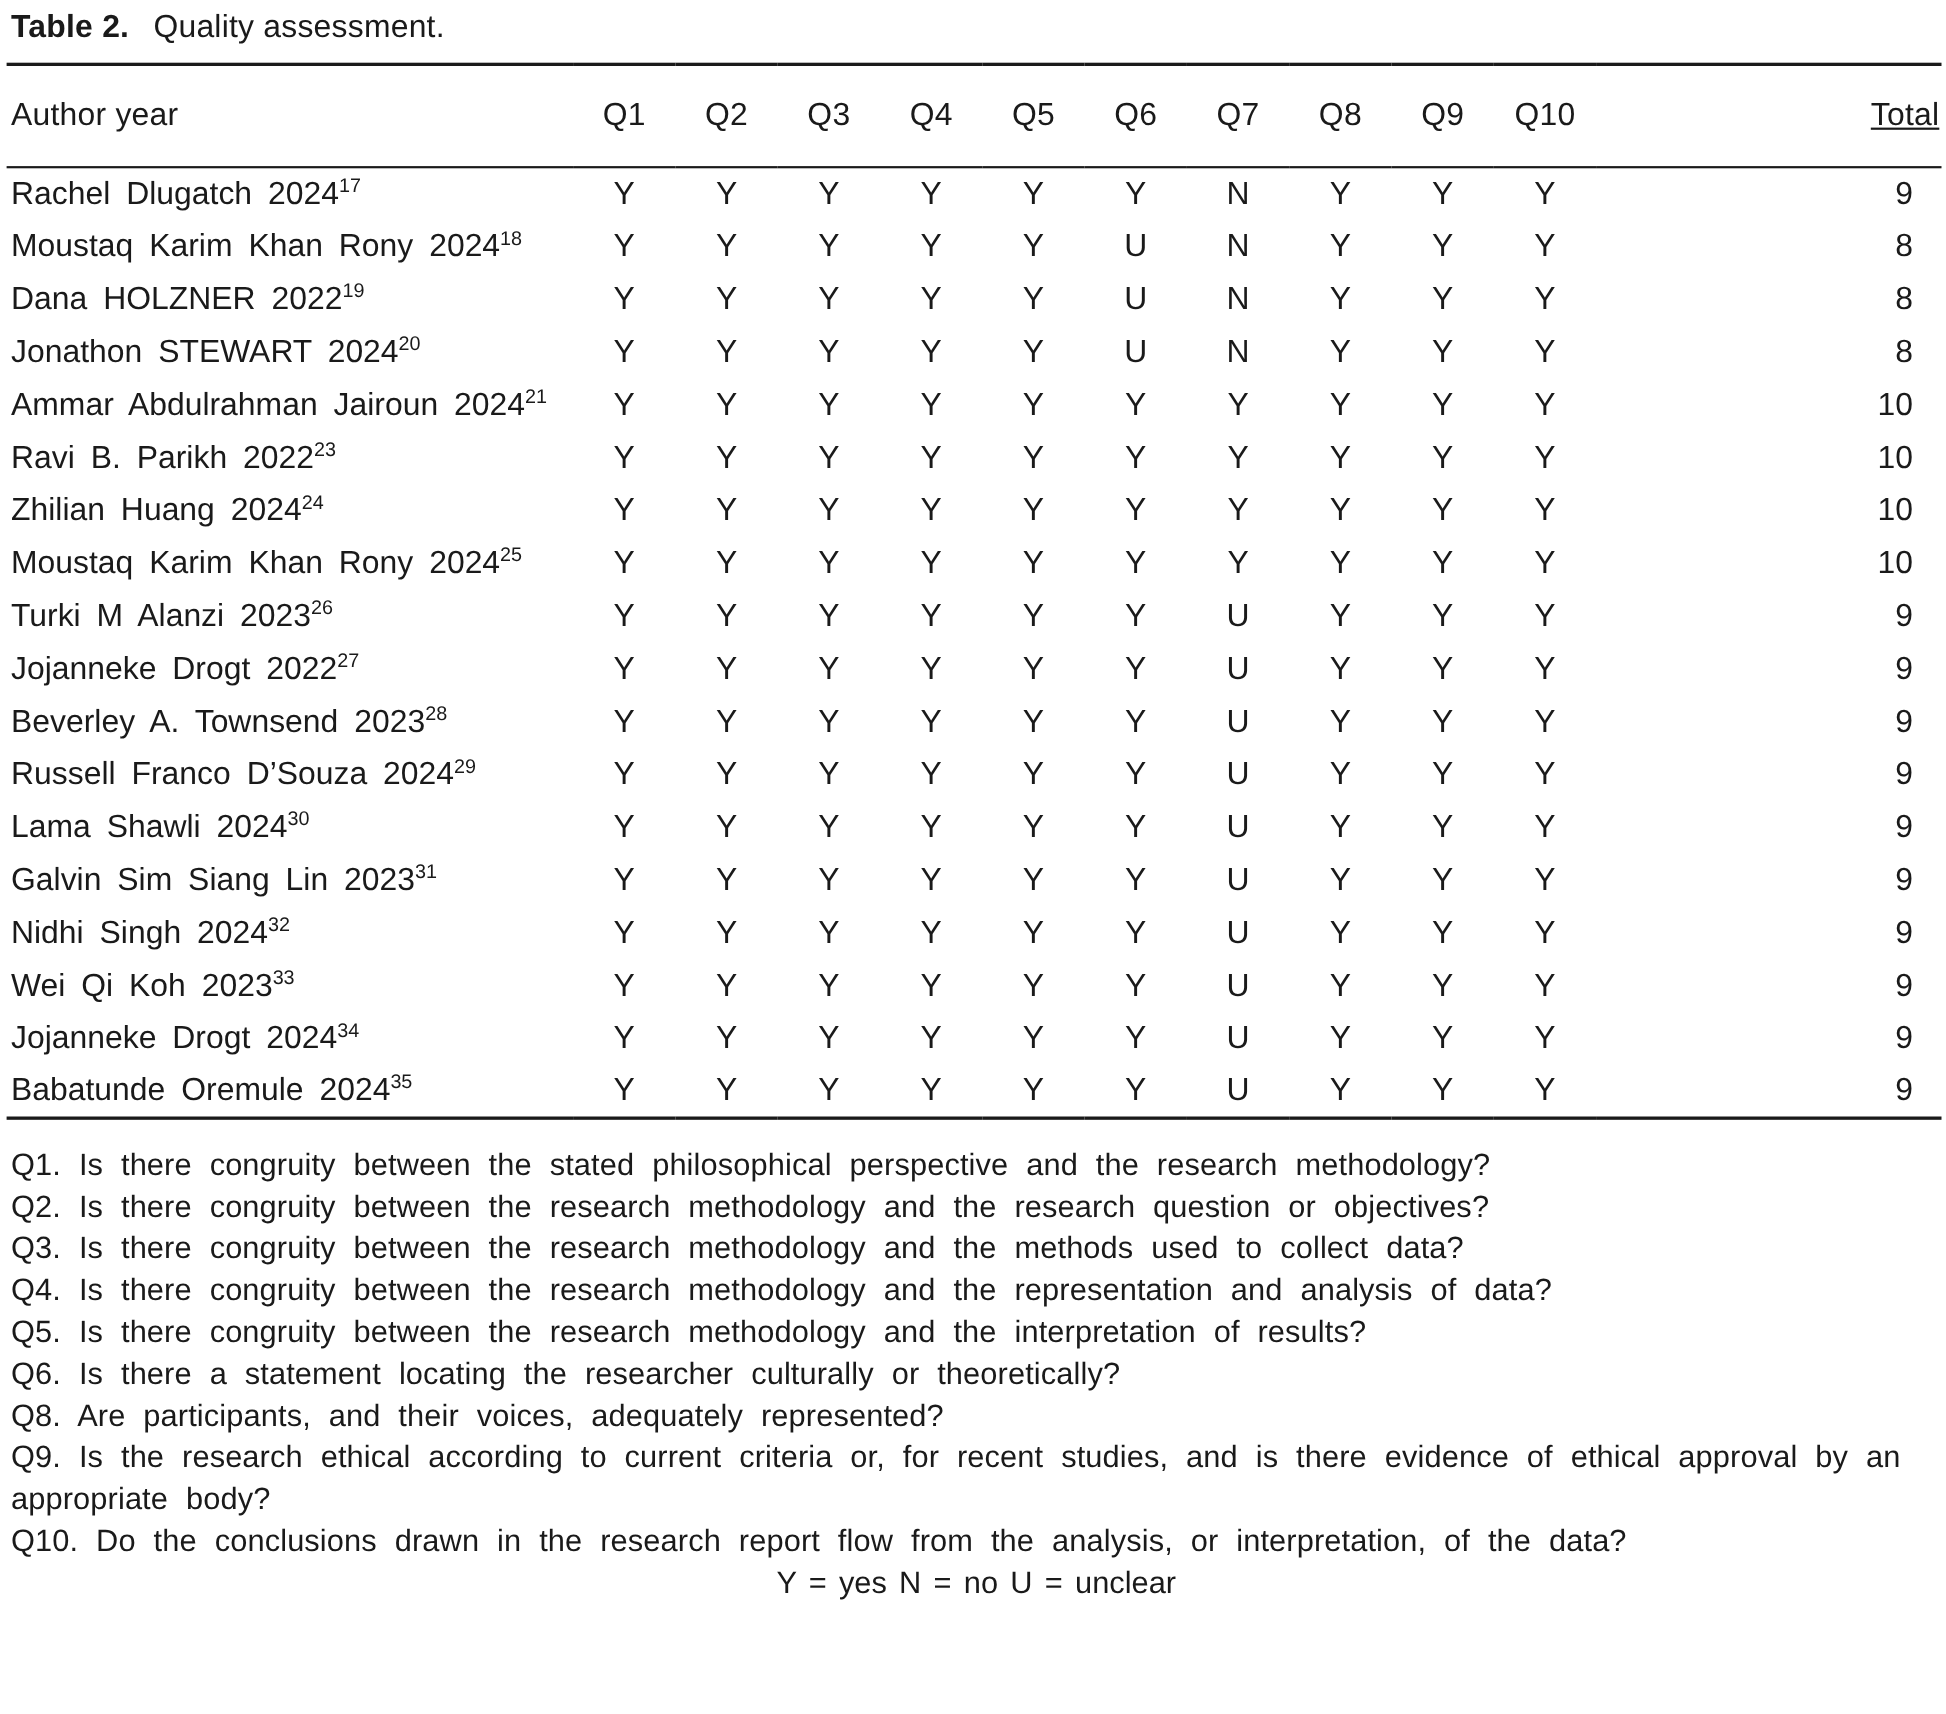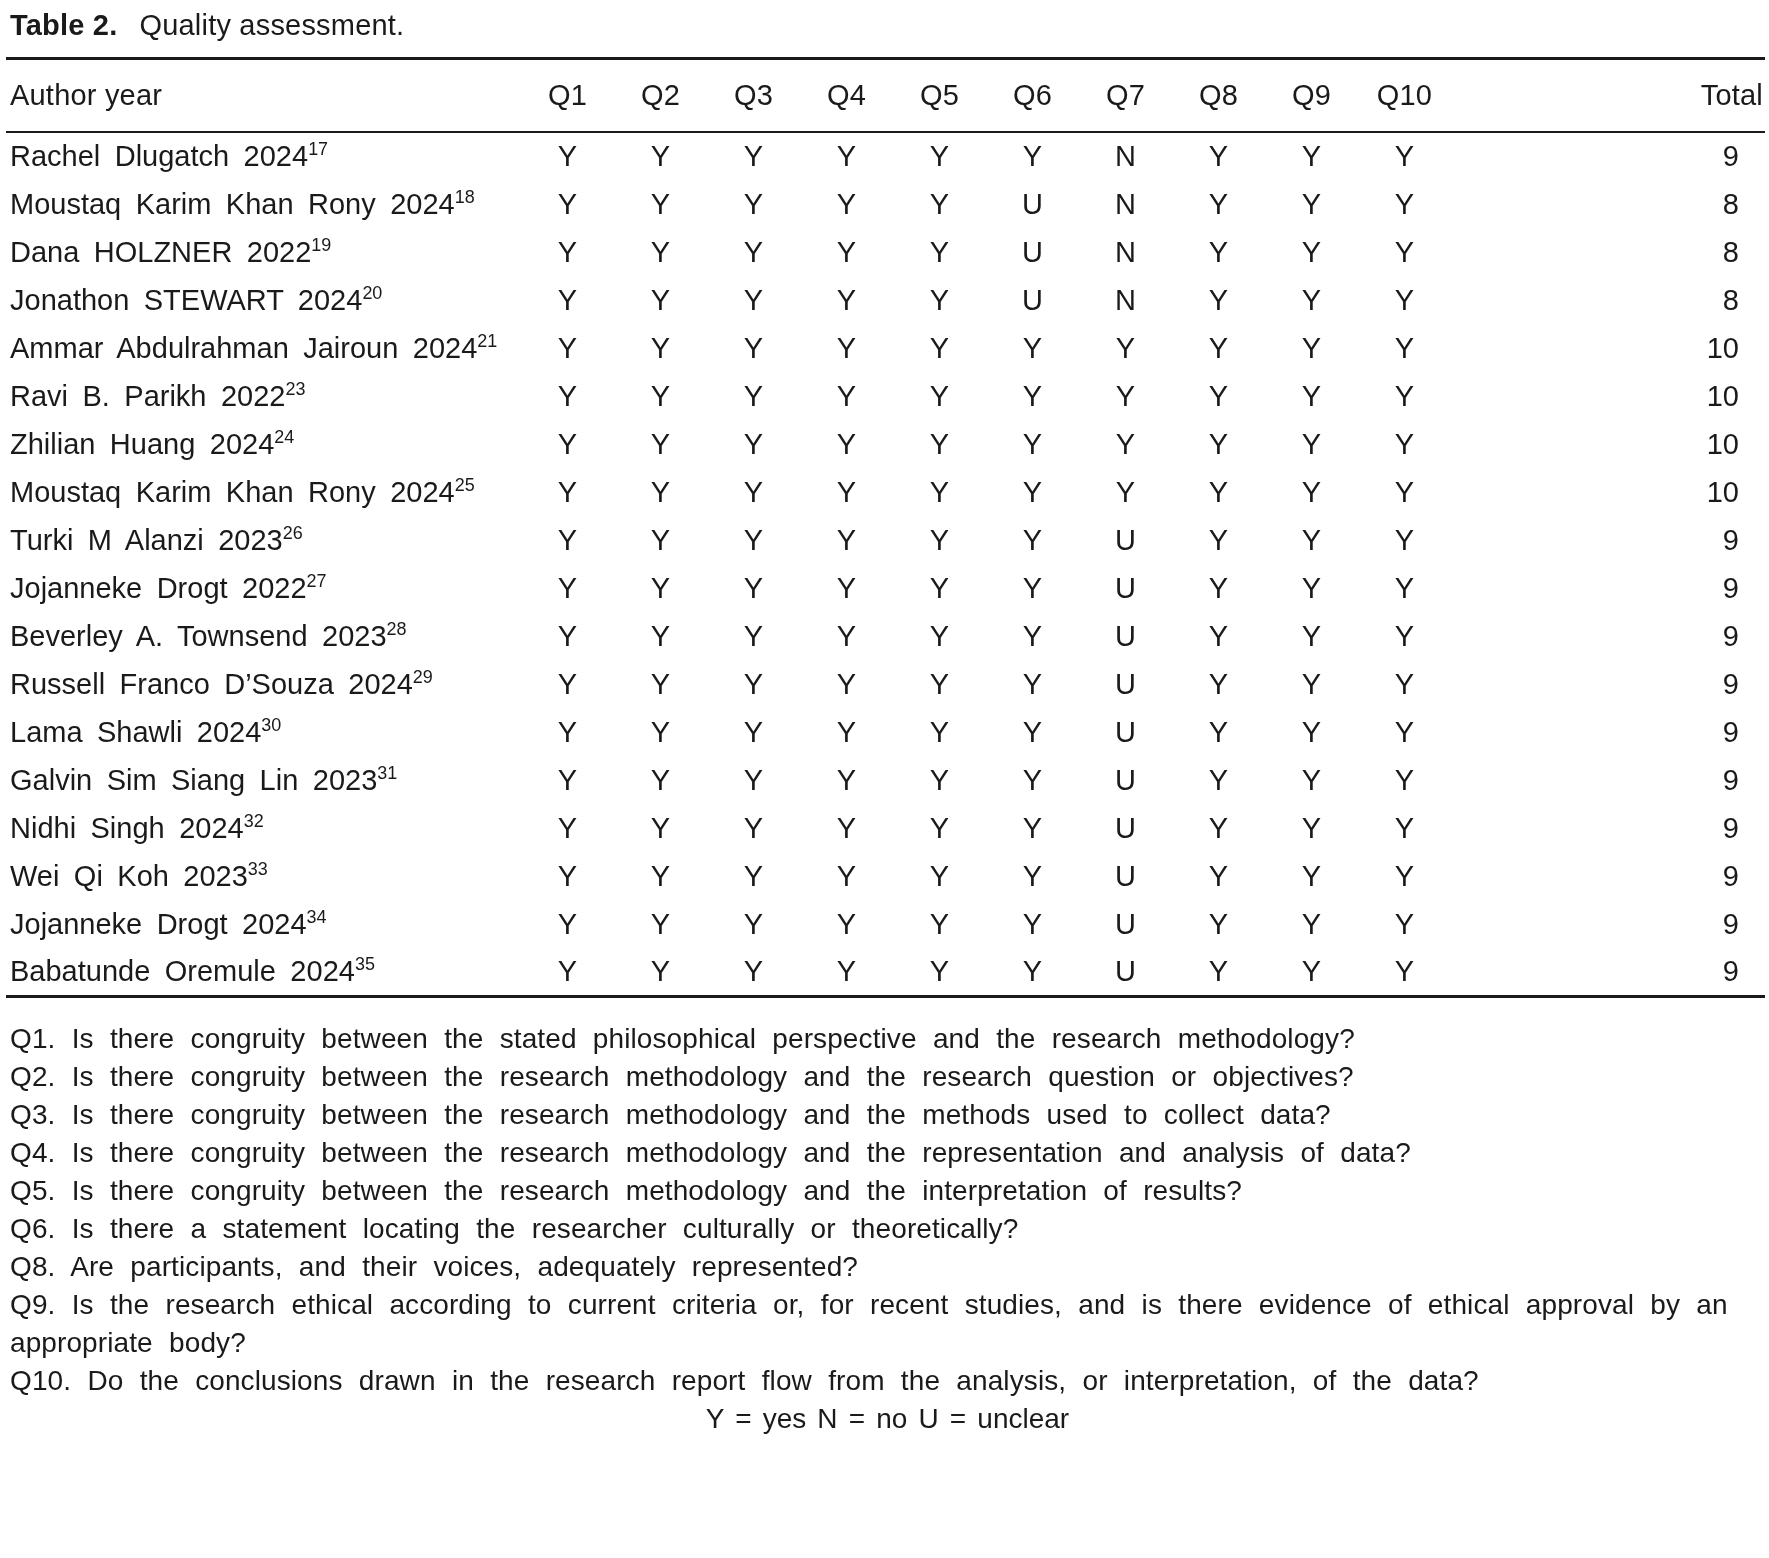--- a/index.html
+++ b/index.html
@@ -27,31 +27,31 @@
     width: 1759px;
     border-collapse: collapse;
     table-layout: fixed;
     border-top: 3px solid #1a1a1a;
     border-bottom: 3px solid #1a1a1a;
     font-size: 29px;
   }
   table.qa-table thead th {
     border-bottom: 2px solid #1a1a1a;
     font-weight: normal;
-    height: 74px;
+    height: 94px;
     vertical-align: middle;
     letter-spacing: 0.2px;
   }
   table.qa-table td { height: 48px; vertical-align: middle; }
 
   .col-author { width: 515px; text-align: left; padding-left: 4px; }
   td.col-author { word-spacing: 0.22em; white-space: nowrap; }
   .col-q { width: 93px; text-align: center; }
   .col-total { text-align: right; }
-  th.col-total { padding-right: 2px; }
+  th.col-total { padding-right: 2px; text-decoration: underline; }
   td.col-total { padding-right: 26px; }
 
   sup.ref {
     font-size: 0.62em;
     vertical-align: super;
     line-height: 0;
     letter-spacing: 0;
     word-spacing: 0;
   }
 

